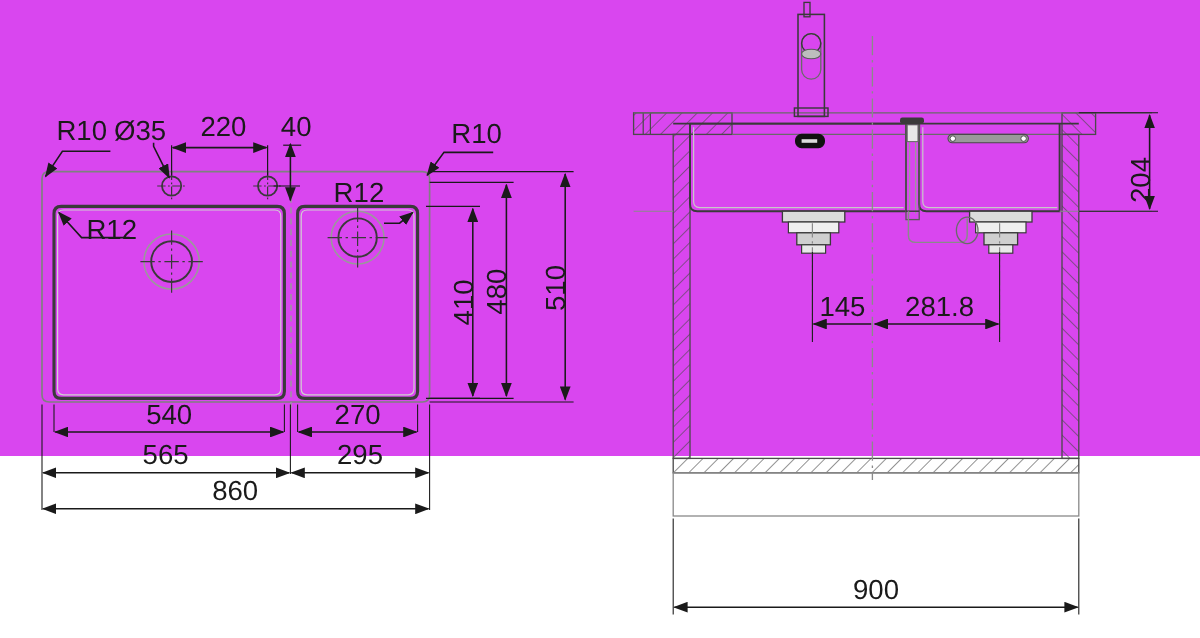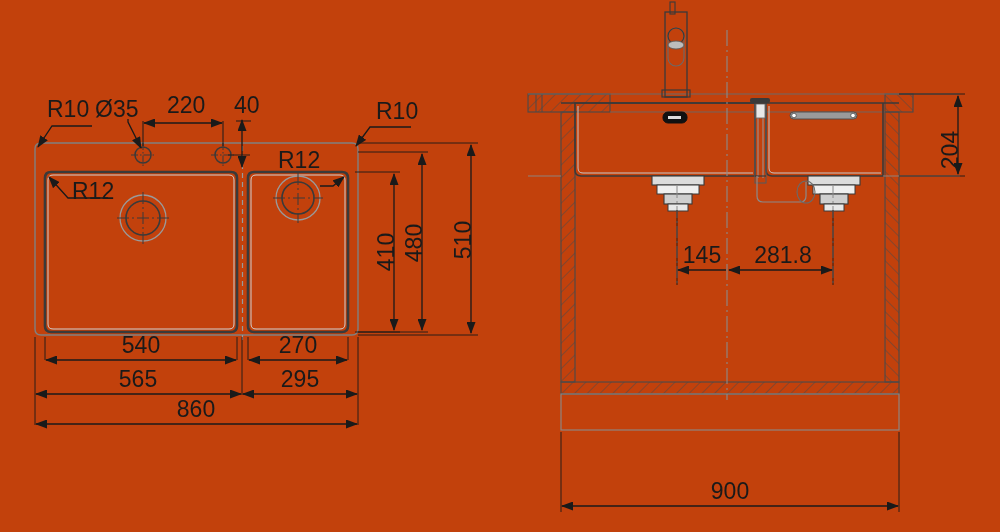--- a/index.html
+++ b/index.html
@@ -1,18 +1,18 @@
 <!DOCTYPE html>
 <html><head>
 <meta charset="utf-8">
 <style>
   html,body{margin:0;padding:0;background:#ffffff;}
   body{width:1000px;height:532px;overflow:hidden;
        font-family:"Liberation Sans", sans-serif;}
-  #stage{position:relative;width:1000px;height:532px;background:#c2410c;}
+  #stage{position:relative;width:1000px;height:380px;background:#d946ef;}
   svg{display:block;}
   text{font-family:"Liberation Sans", sans-serif; fill:#1a1a1a;}
   .dim-txt{font-size:23px;}
   .lead{font-size:23px;}
 </style>
 </head>
 <body>
 
 <div id="stage">
 

